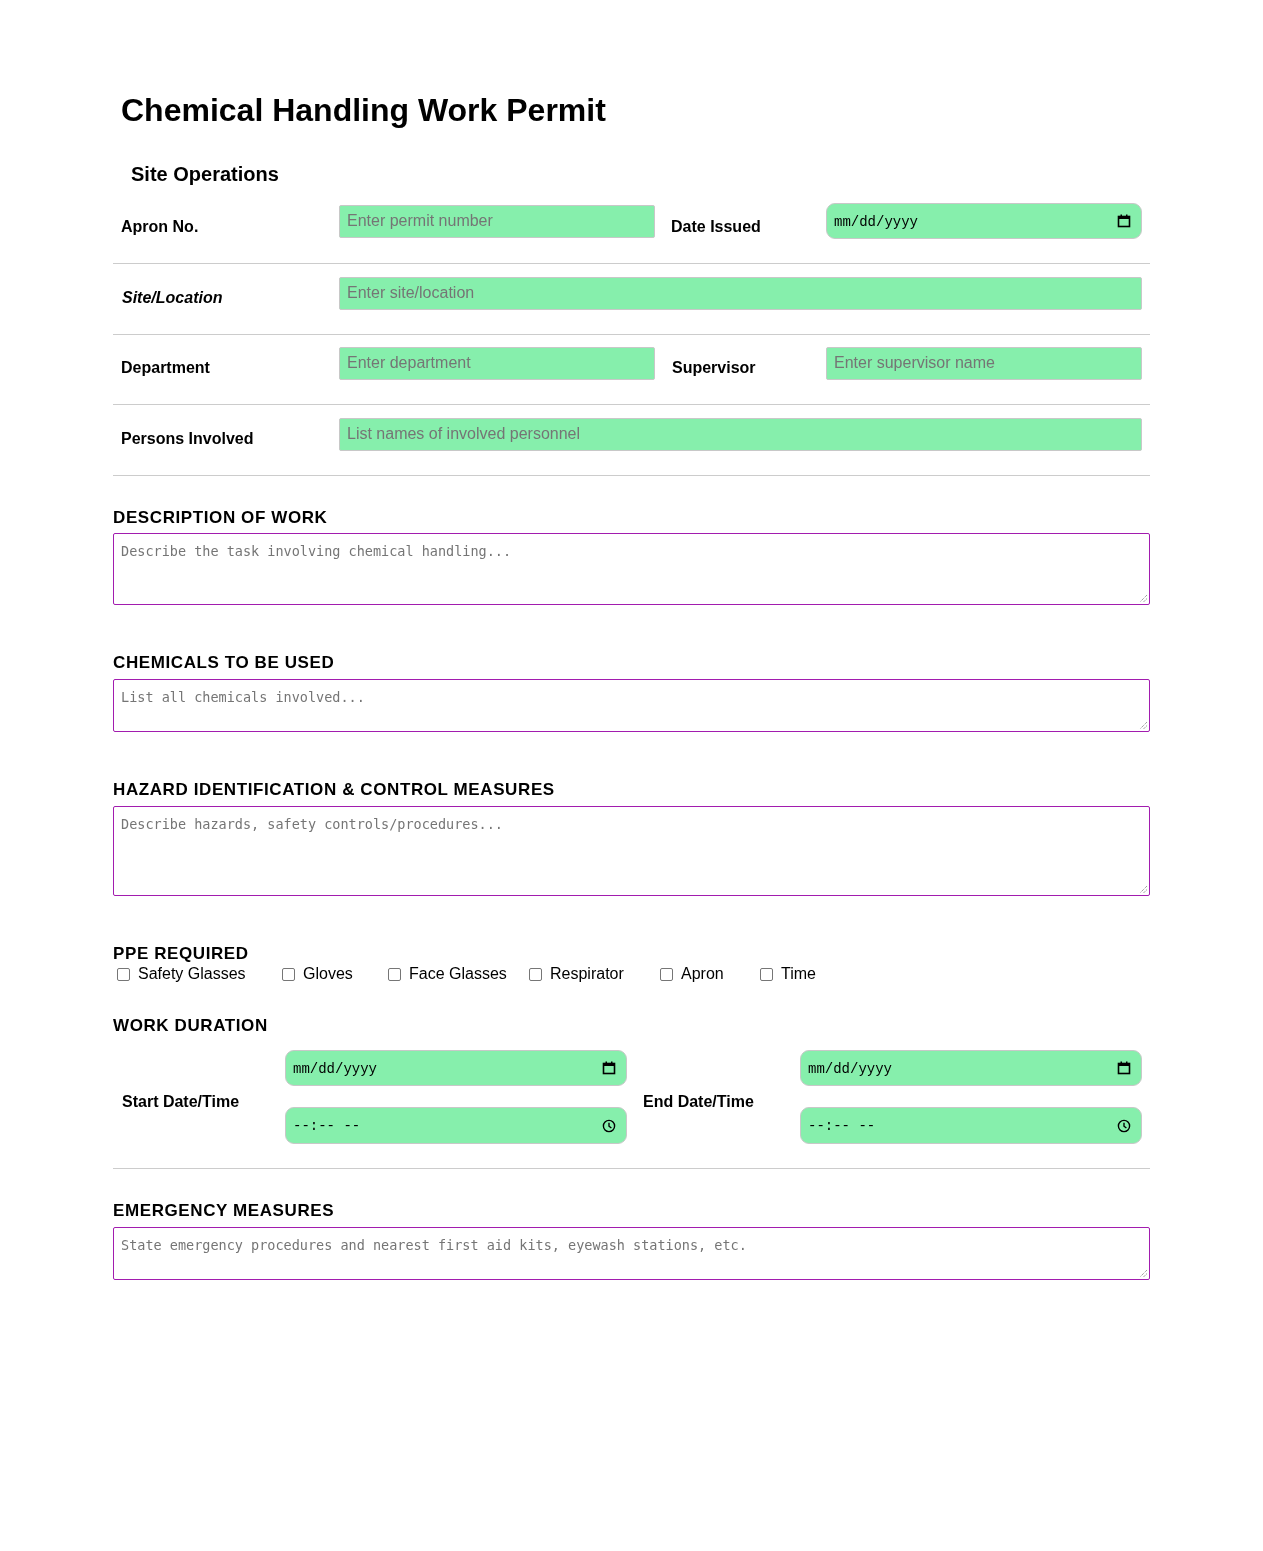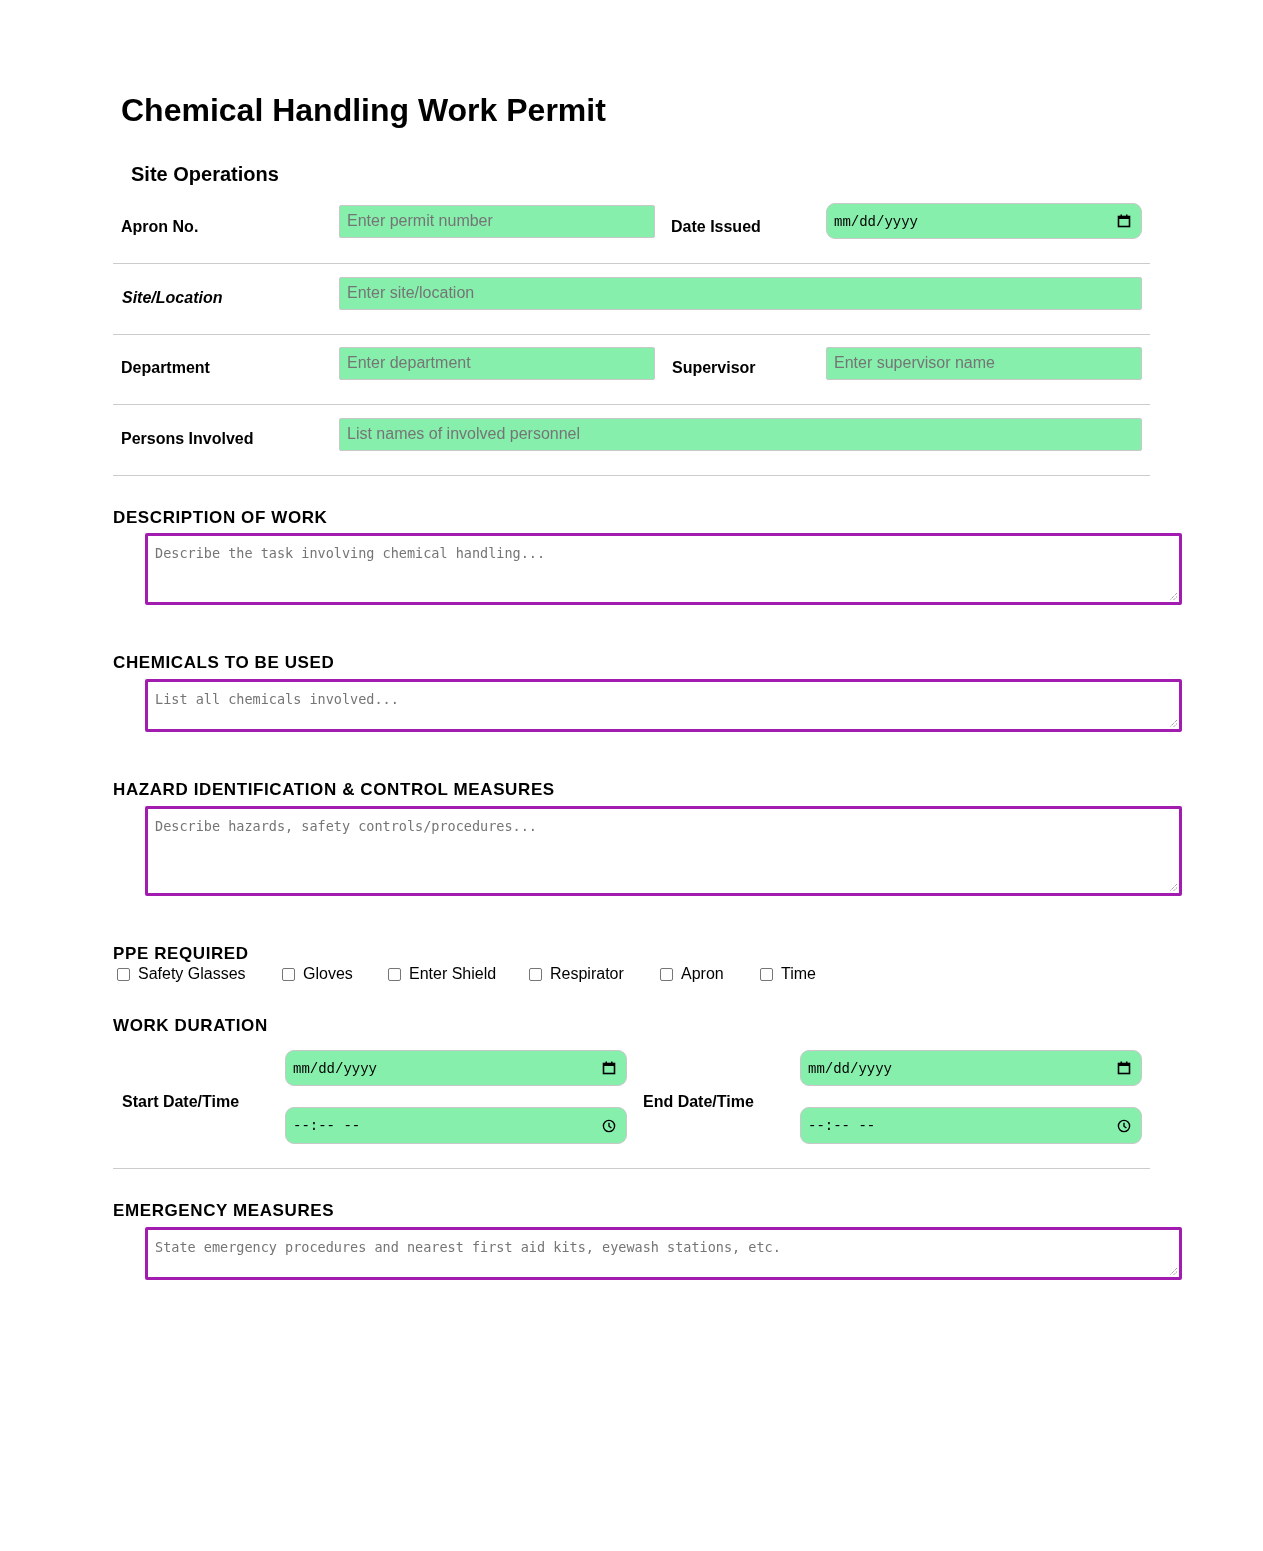--- a/index.html
+++ b/index.html
@@ -28,23 +28,23 @@
     }
     .inp.tall { height: 36px; line-height: 33px; border-radius: 9px; }
     .mono { font-family: "Liberation Mono", monospace; font-size: 14px; color: #000; }
     .icon-box { position: absolute; right: 10px; top: 50%; transform: translateY(-50%); width: 14px; height: 14px; }
     .sec-h {
       position: absolute; left: 0; margin: 0; font-size: 17px; font-weight: bold;
       letter-spacing: 0.6px; line-height: 20px; white-space: nowrap;
     }
     .ta {
       position: absolute; left: 0; width: 1037px; box-sizing: border-box;
-      border: 3px solid #a21caf; border-radius: 2px; background: #fff;
+      border: 1px solid #a21caf; border-radius: 2px; background: #fff;
       font-family: "DejaVu Sans Mono", monospace; font-size: 13.5px; color: #757575;
-      padding: 9px 7px; line-height: 17px; white-space: nowrap; margin-left: 32px;
+      padding: 9px 7px; line-height: 17px; white-space: nowrap;
     }
     .grip { position: absolute; right: 1px; bottom: 1px; width: 10px; height: 10px; }
     .ppe { position: absolute; top: 964px; left: 0; height: 20px; }
     .cb-item { position: absolute; top: 0; display: flex; align-items: center; white-space: nowrap; font-size: 16px; line-height: 20px; }
     .cb {
       display: inline-block; box-sizing: border-box; width: 13px; height: 13px;
       border: 1px solid #767676; border-radius: 2px; background: #fff; margin-right: 8px;
     }
   </style>
 </head>
@@ -119,21 +119,21 @@
     <label class="cb-item" style="left:4px;">
       <span class="cb"></span>
       <span>Safety Glasses</span>
     </label>
     <label class="cb-item" style="left:169px;">
       <span class="cb"></span>
       <span>Gloves</span>
     </label>
     <label class="cb-item" style="left:275px;">
       <span class="cb"></span>
-      <span>Enter Shield</span>
+      <span>Face Glasses</span>
     </label>
     <label class="cb-item" style="left:416px;">
       <span class="cb"></span>
       <span>Respirator</span>
     </label>
     <label class="cb-item" style="left:547px;">
       <span class="cb"></span>
       <span>Apron</span>
     </label>
     <label class="cb-item" style="left:647px;">

